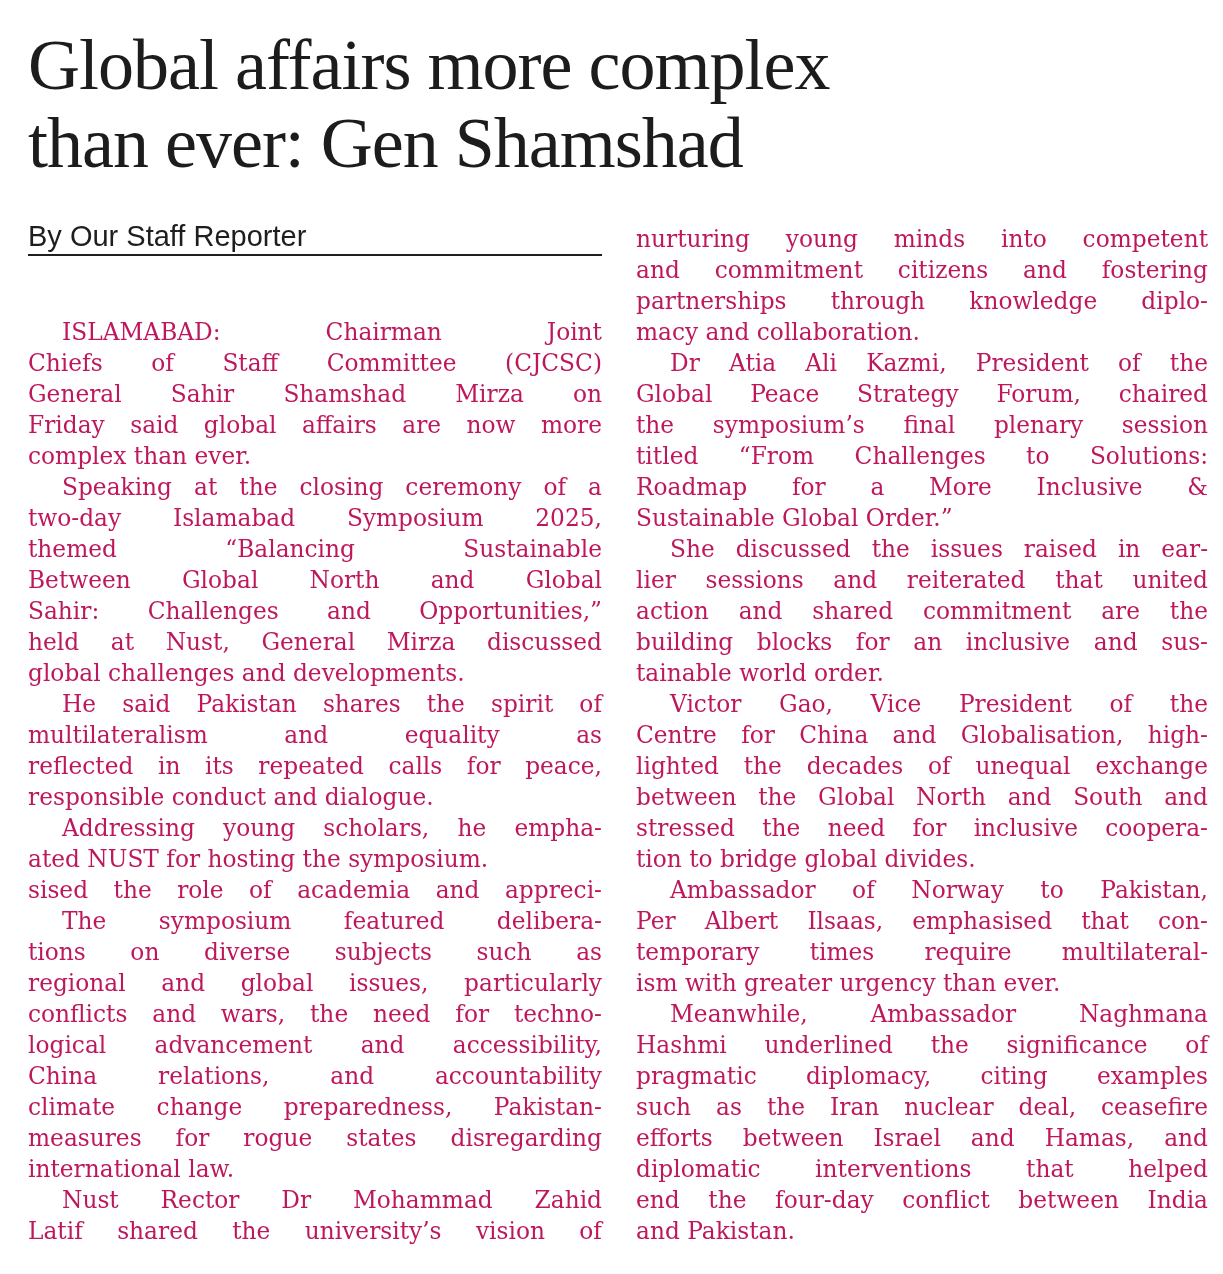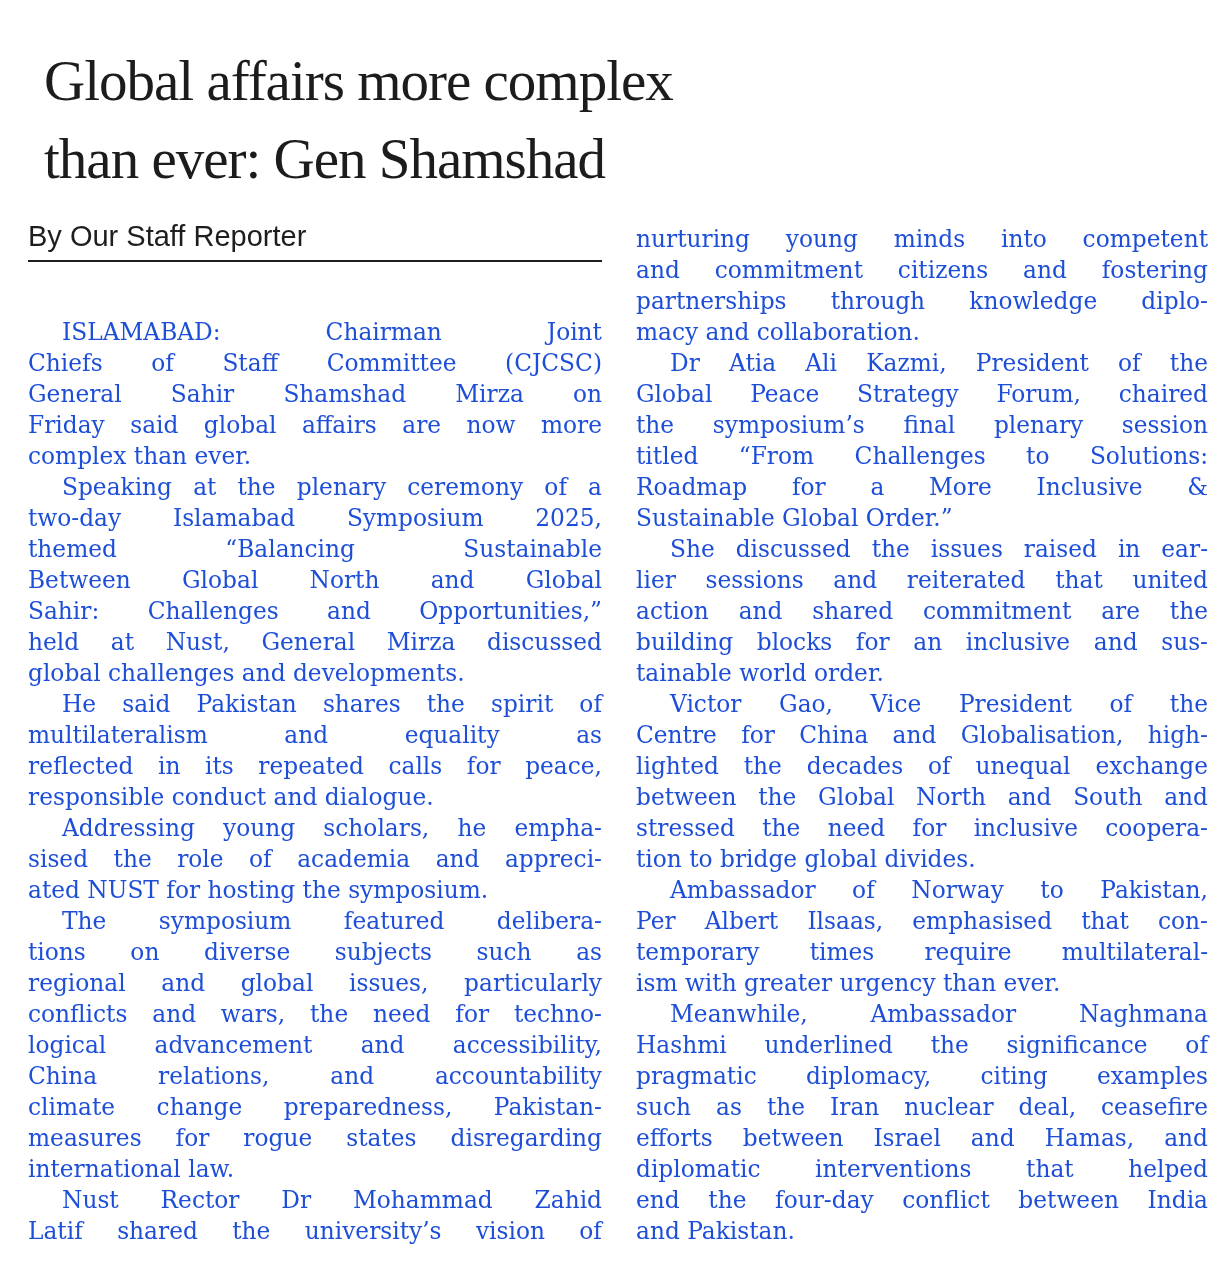--- a/index.html
+++ b/index.html
@@ -1,33 +1,33 @@
 <!DOCTYPE html>
 <html><head>
 <meta charset="utf-8">
 <style>
   html, body { margin: 0; padding: 0; background: #ffffff; }
   body { width: 1223px; height: 1274px; position: relative; overflow: hidden; color: #1e1e1e; }
   .headline {
-    position: absolute; left: 28px; top: 26px; margin: 16px;
+    position: absolute; left: 28px; top: 26px; margin: 0;
     font-family: "Liberation Serif", "DejaVu Serif", serif;
-    font-weight: normal; font-size: 57px; line-height: 78px; letter-spacing: -1px;
+    font-weight: normal; font-size: 72px; line-height: 78px; letter-spacing: -1px;
     color: #1c1c1c;
   }
   .headline .hl-line { display: block; white-space: nowrap; }
   .byline {
     position: absolute; left: 28px; top: 218px; width: 574px;
     font-family: "Liberation Sans", "DejaVu Sans", sans-serif;
     font-size: 29px; line-height: 36px; color: #1e1e1e;
-    padding-bottom: 6px; border-bottom: 2px solid #1e1e1e;
+    border-bottom: 2px solid #1e1e1e;
   }
   .col {
     position: absolute;
     font-family: "DejaVu Serif", "Liberation Serif", serif;
-    font-size: 23.3px; line-height: 31px; color: #1d4ed8;
+    font-size: 23.3px; line-height: 31px; color: #be185d;
   }
   .col-left { left: 28px; top: 316px; width: 574px; }
   .col-right { left: 636px; top: 223px; width: 572px; }
   .ln {
     display: block; white-space: nowrap; text-align: justify; text-align-last: justify;
     height: 31px; overflow: visible;
   }
   .ln.last { text-align-last: left; }
   .ln.indent { padding-left: 34px; }
 </style>
@@ -40,34 +40,34 @@
 </h1>
 
 <div class="byline">By Our Staff Reporter</div>
 
 <div class="col col-left">
     <span class="ln indent">ISLAMABAD: Chairman Joint</span>
     <span class="ln">Chiefs of Staff Committee (CJCSC)</span>
     <span class="ln">General Sahir Shamshad Mirza on</span>
     <span class="ln">Friday said global affairs are now more</span>
     <span class="ln last">complex than ever.</span>
-    <span class="ln indent">Speaking at the plenary ceremony of a</span>
+    <span class="ln indent">Speaking at the closing ceremony of a</span>
     <span class="ln">two-day Islamabad Symposium 2025,</span>
     <span class="ln">themed “Balancing Sustainable</span>
     <span class="ln">Between Global North and Global</span>
     <span class="ln">Sahir: Challenges and Opportunities,”</span>
     <span class="ln">held at Nust, General Mirza discussed</span>
     <span class="ln last">global challenges and developments.</span>
     <span class="ln indent">He said Pakistan shares the spirit of</span>
     <span class="ln">multilateralism and equality as</span>
     <span class="ln">reflected in its repeated calls for peace,</span>
     <span class="ln last">responsible conduct and dialogue.</span>
     <span class="ln indent">Addressing young scholars, he empha-</span>
+    <span class="ln last">ated NUST for hosting the symposium.</span>
     <span class="ln">sised the role of academia and appreci-</span>
-    <span class="ln last">ated NUST for hosting the symposium.</span>
     <span class="ln indent">The symposium featured delibera-</span>
     <span class="ln">tions on diverse subjects such as</span>
     <span class="ln">regional and global issues, particularly</span>
     <span class="ln">conflicts and wars, the need for techno-</span>
     <span class="ln">logical advancement and accessibility,</span>
     <span class="ln">China relations, and accountability</span>
     <span class="ln">climate change preparedness, Pakistan-</span>
     <span class="ln">measures for rogue states disregarding</span>
     <span class="ln last">international law.</span>
     <span class="ln indent">Nust Rector Dr Mohammad Zahid</span>

